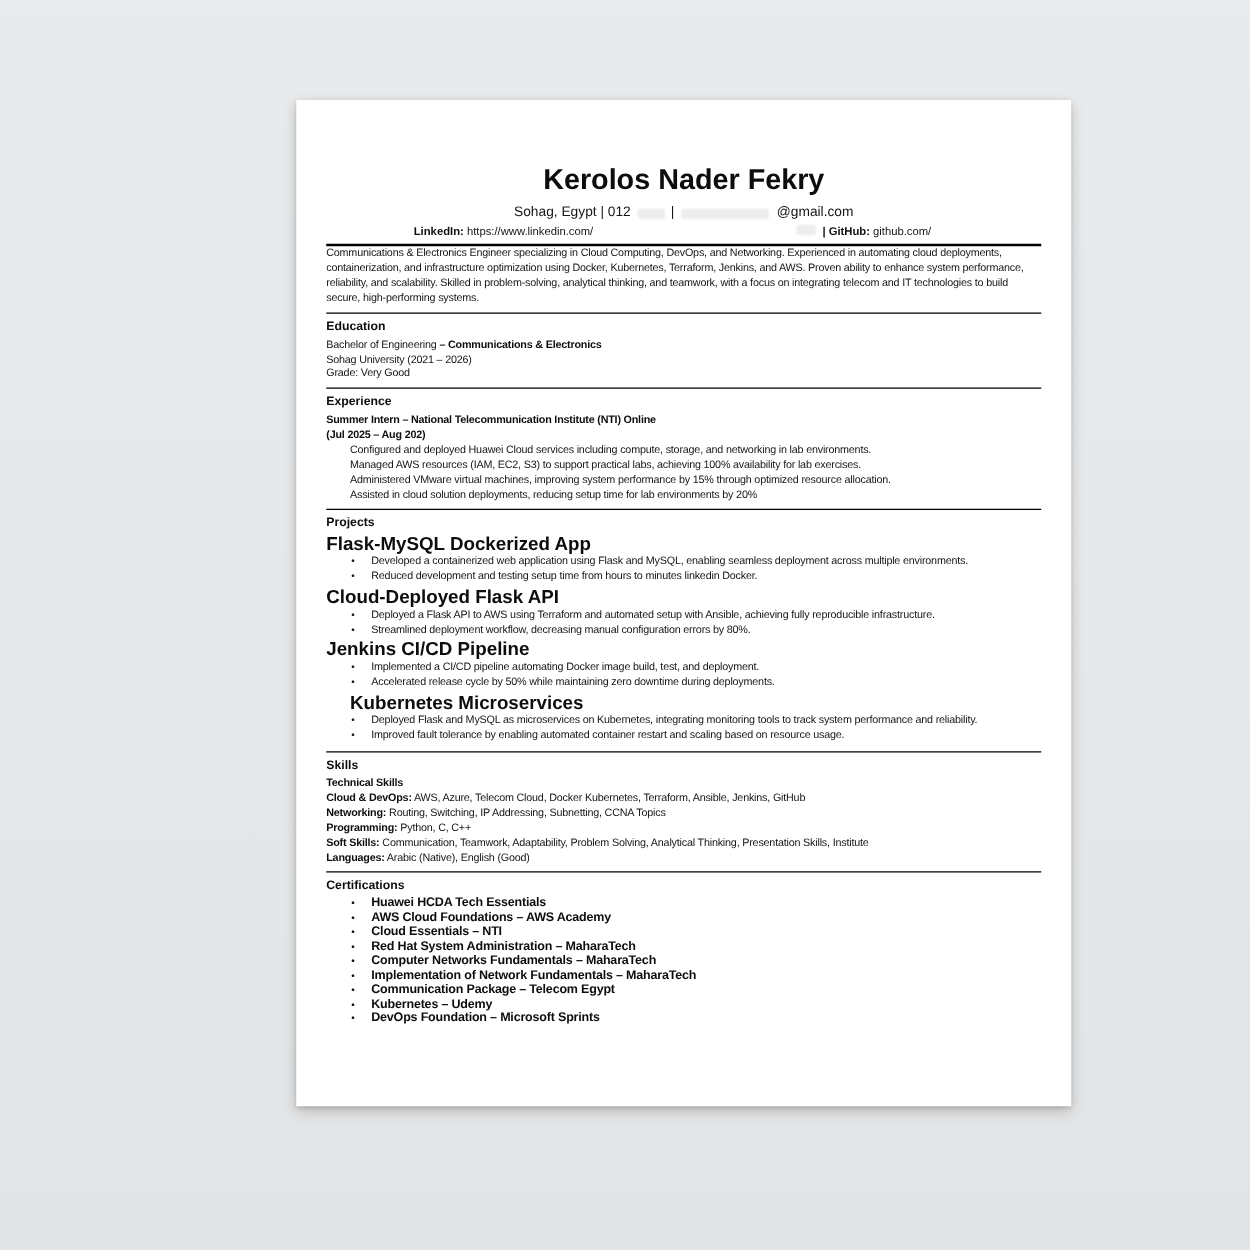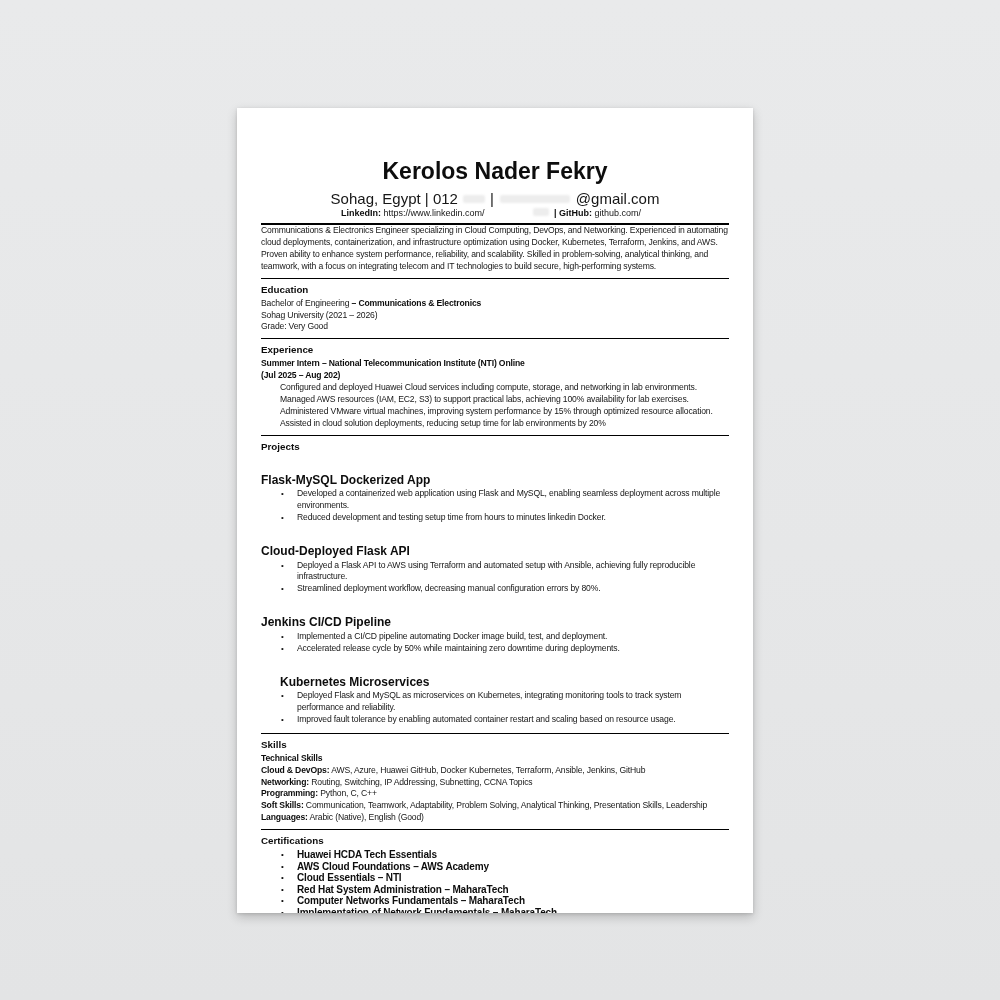--- a/index.html
+++ b/index.html
@@ -6,40 +6,40 @@
   html,body { margin:0; padding:0; }
   body {
     width:1000px; height:1000px;
     background: linear-gradient(180deg,#e9eaeb 0%, #e6e7e8 55%, #e3e4e5 100%);
     font-family:"Liberation Sans", sans-serif;
     color:#161616;
     overflow:hidden;
   }
   .canvas { position:relative; width:1000px; height:1000px; }
   .paper {
-    position:absolute; left:237px; top:108px; width:516px; height:805px;
+    position:absolute; left:237px; top:80px; width:620px; height:805px;
     background:#ffffff;
     box-shadow:0 4px 10px rgba(0,0,0,.20), 0 1px 3px rgba(0,0,0,.12);
     padding:50px 24px 0 24px;
     overflow:hidden;
   }
   
   .name {
     margin:0; text-align:center;
     font-size:23px; line-height:26px; font-weight:bold; color:#0d0d0d;
   }
   .contact1 {
     display:flex; justify-content:center; align-items:center;
-    margin-top:9px; font-size:15px; line-height:11px;
+    margin-top:9px; font-size:11px; line-height:11px;
   }
   .contact2 {
     display:flex; align-items:center;
     margin-top:4px; font-size:9px; line-height:11px;
   }
-  .contact2 .lk { margin-left:32px;padding-left:48px; }
+  .contact2 .lk { margin-left:22px;padding-left:48px; }
   .contact2 .gh { margin-left:auto; margin-right:88px; }
   .redact {
     display:inline-block; height:8px; border-radius:2px;
     background:#ededed; filter:blur(1px);
   }
   .r-phone { width:22px; margin:0 5px; }
   .r-email { width:70px; margin:0 6px; }
   .r-link  { width:16px; margin-right:5px; }
   header { border-bottom:2px solid #000; padding-bottom:4px; }
   
@@ -48,21 +48,21 @@
   .sec-title { font-size:9.8px; font-weight:bold; margin:5px 0 2px 0; line-height:12px; color:#0d0d0d; }
   p, .row { margin:0; font-size:8.6px; letter-spacing:-0.15px; line-height:11.9px; }
   b { color:#0d0d0d; }
   
   .row { display:flex; justify-content:space-between;flex-direction:column; }
   .row .right { white-space:nowrap; }
   
   .exp-head { display:flex; justify-content:space-between; font-weight:bold; color:#0d0d0d; }
   .exp-body p { margin-left:19px; }
   
-  .proj-title { font-size:12px; font-weight:bold; margin:22px 0 2px 0; line-height:11.5px; color:#0d0d0d; }
+  .proj-title { font-size:15px; font-weight:bold; margin:5px 0 2px 0; line-height:11.5px; color:#0d0d0d; }
   .proj-title.indented { margin-left:19px; }
   ul.blist { list-style:none; margin:1px 0 2px 0; padding:0; }
   ul.blist li { position:relative; padding-left:36px; font-size:8.6px; letter-spacing:-0.15px; line-height:11.9px; }
   ul.blist li::before { content:"\2022"; position:absolute; left:20px; top:0; font-size:8px; }
   ul.certlist { list-style:none; margin:2px 0 4px 0; padding:0; }
   ul.certlist li { position:relative; padding-left:36px; font-size:10px; letter-spacing:-0.15px; line-height:11.5px; font-weight:bold; color:#0d0d0d; }
   ul.certlist li::before { content:"\2022"; position:absolute; left:20px; top:0; font-size:8px; font-weight:normal; }
 </style>
 </head>
 <body>
@@ -136,24 +136,24 @@
       <div class="proj-title indented">Kubernetes Microservices</div>
       <ul class="blist">
         <li>Deployed Flask and MySQL as microservices on Kubernetes, integrating monitoring tools to track system performance and reliability.</li>
         <li>Improved fault tolerance by enabling automated container restart and scaling based on resource usage.</li>
       </ul>
     </section>
 
     <section>
       <div class="sec-title">Skills</div>
       <p><b>Technical Skills</b></p>
-      <p><b>Cloud &amp; DevOps:</b><span> AWS, Azure, Huawei GitHub, Docker Kubernetes, Terraform, Ansible, Jenkins, GitHub</span></p>
+      <p><b>Cloud &amp; DevOps:</b><span> AWS, Azure, Telecom Cloud, Docker Kubernetes, Terraform, Ansible, Jenkins, GitHub</span></p>
       <p><b>Networking:</b><span> Routing, Switching, IP Addressing, Subnetting, CCNA Topics</span></p>
       <p><b>Programming:</b><span> Python, C, C++</span></p>
-      <p><b>Soft Skills:</b><span> Communication, Teamwork, Adaptability, Problem Solving, Analytical Thinking, Presentation Skills, Leadership</span></p>
+      <p><b>Soft Skills:</b><span> Communication, Teamwork, Adaptability, Problem Solving, Analytical Thinking, Presentation Skills, Institute</span></p>
       <p><b>Languages:</b><span> Arabic (Native), English (Good)</span></p>
     </section>
 
     <section class="last">
       <div class="sec-title">Certifications</div>
       <ul class="certlist">
         <li>Huawei HCDA Tech Essentials</li>
         <li>AWS Cloud Foundations – AWS Academy</li>
         <li>Cloud Essentials – NTI</li>
         <li>Red Hat System Administration – MaharaTech</li>

